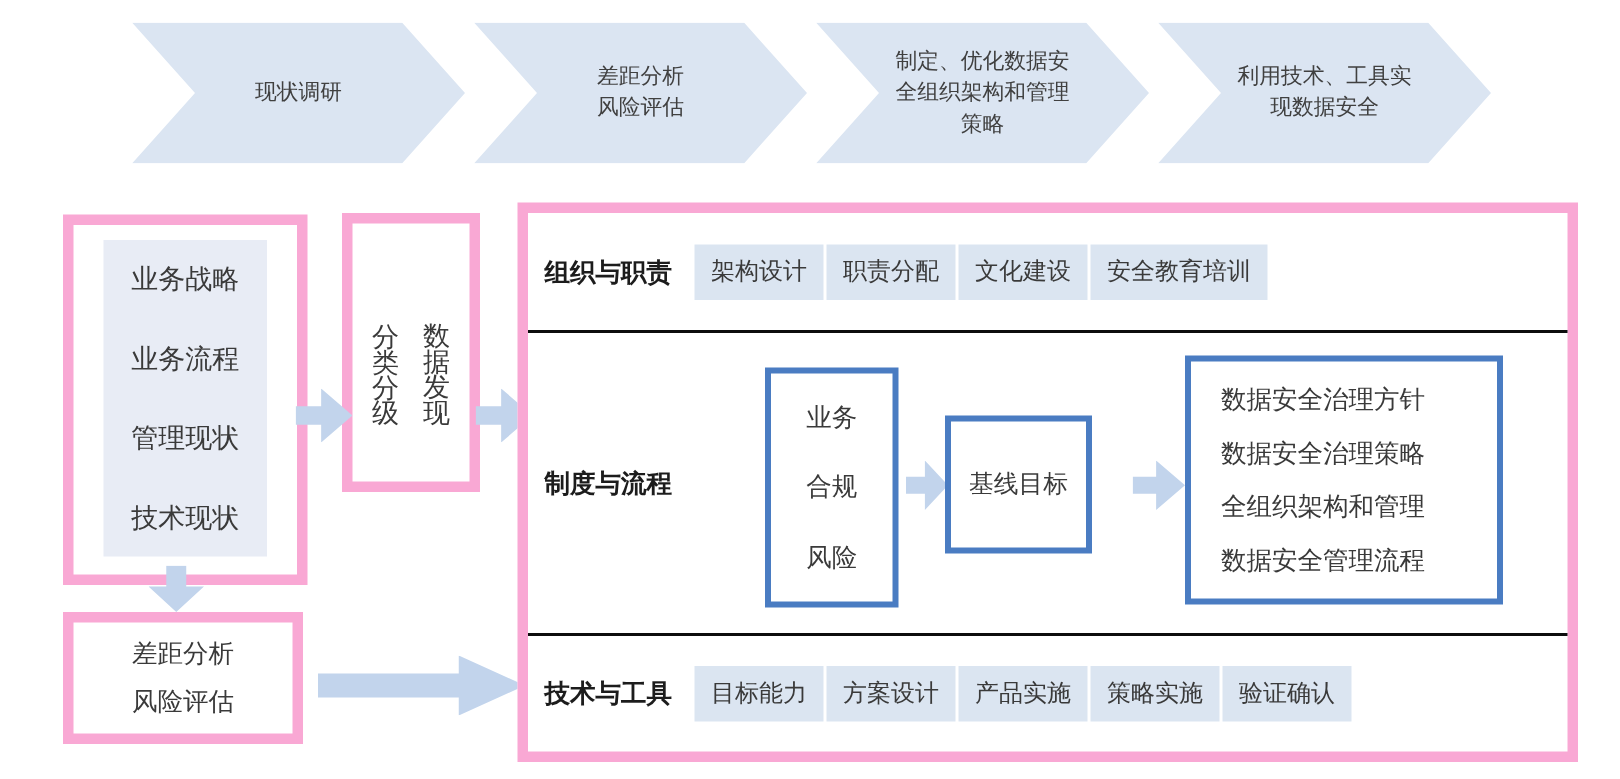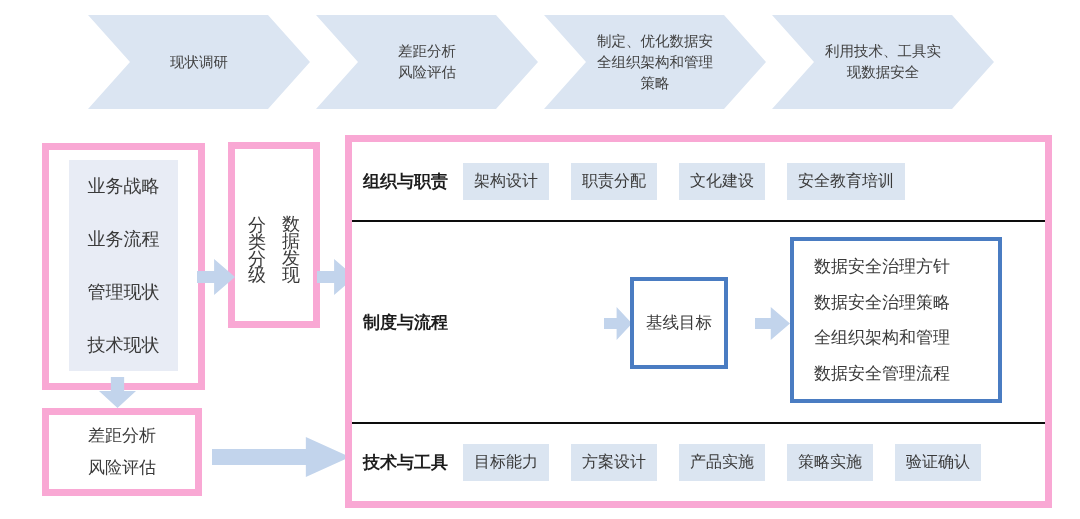--- a/index.html
+++ b/index.html
@@ -39,21 +39,21 @@
   #arrow-b{left:317px;top:259px;width:38px;height:36px;}
   #arrow-c{left:99px;top:377px;width:37px;height:31px;}
   #arrow-d{left:212px;top:437px;width:138px;height:40px;}
   
   #main-panel{left:345px;top:135px;width:707px;height:373px;display:flex;flex-direction:column;}
   .divider{height:2px;background:#0d0d0d;width:100%;flex:none;}
   .row{display:flex;align-items:center;padding-left:11px;box-sizing:border-box;}
   #row-org{height:78px;flex:none;border-radius:17px;}
   #row-tech{flex:1;}
   .row-label{font-size:17px;font-weight:bold;color:#1c1c1c;margin-right:15px;white-space:nowrap;}
-  .chip{background:#dbe5f1;font-size:16px;color:#3a3a3a;padding:8px 11px;margin-right:22px;white-space:nowrap;text-align:right;}
+  .chip{background:#dbe5f1;font-size:16px;color:#3a3a3a;padding:8px 11px;margin-right:2px;white-space:nowrap;text-align:right;}
   #row-proc{height:200px;flex:none;position:relative;}
   #compliance-box{left:158px;top:23px;width:89px;height:160px;display:flex;flex-direction:column;justify-content:space-around;align-items:center;font-size:17px;color:#3a3a3a;padding:6px 0;}
   #baseline-box{left:278px;top:55px;width:98px;height:92px;display:flex;justify-content:center;align-items:center;font-size:16.5px;color:#3a3a3a;}
   #policy-box{left:438px;top:15px;width:212px;height:166px;display:flex;flex-direction:column;justify-content:space-around;padding:8px 4px 8px 20px;font-size:17px;color:#3a3a3a;}
   #arrow-m1{left:252px;top:85px;width:28px;height:33px;}
   #arrow-m2{left:403px;top:85px;width:35px;height:33px;}
 </style>
 </head>
 <body>
 
@@ -108,20 +108,25 @@
       <span class="chip">职责分配</span>
       <span class="chip">文化建设</span>
       <span class="chip">安全教育培训</span>
     </div>
 
     <div class="divider"></div>
 
     <div class="row" id="row-proc">
       <span class="row-label">制度与流程</span>
 
+      <div class="minibox" id="compliance-box">
+        <span>业务</span>
+        <span>合规</span>
+        <span>风险</span>
+      </div>
 
       <div class="arrow arrow-right-sm" id="arrow-m1"></div>
 
       <div class="minibox" id="baseline-box">
         <span>基线目标</span>
       </div>
 
       <div class="arrow arrow-right-sm" id="arrow-m2"></div>
 
       <div class="minibox" id="policy-box">

